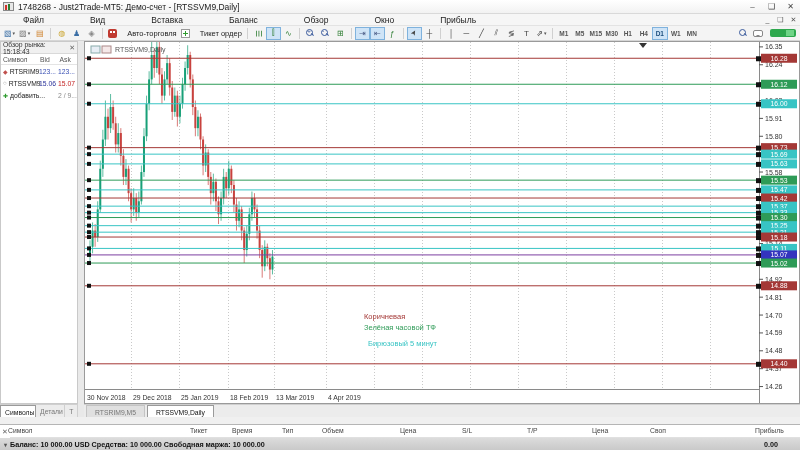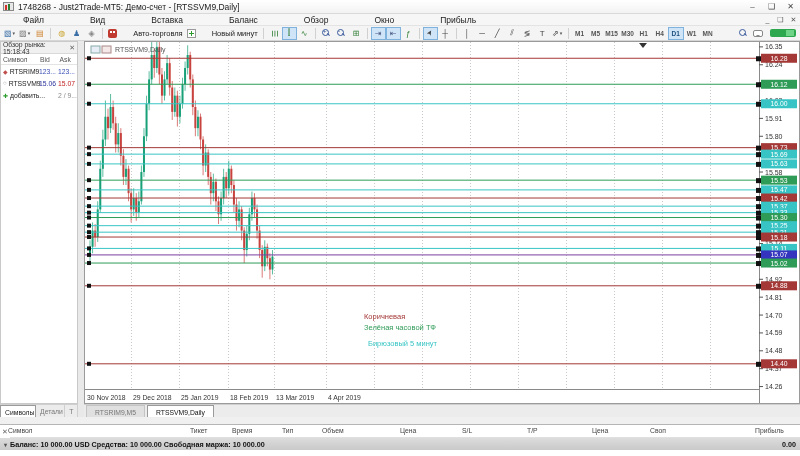--- a/index.html
+++ b/index.html
@@ -25,21 +25,21 @@
   .child-controls span { width:13px; text-align:center; }
 
   
   .toolbar { position:absolute; left:0; top:26px; width:800px; height:15px; background:#f4f4f4;
     border-bottom:1px solid #d6d6d6; display:flex; align-items:center; padding-left:2px; }
   .tb-btn { height:13px; min-width:15px; display:inline-flex; align-items:center; justify-content:center;
     font-size:8px; color:#4a5a85; border:1px solid transparent; padding:0 1px; position:relative; }
   .tb-btn.on { background:#cfe4f7; border-color:#7fb2dd; }
   .tb-sep { width:1px; height:11px; background:#d0d0d0; margin:0 3px; }
   .caret { font-size:5px; color:#555; margin-left:1px; }
-  .tb-label { font-size:7.5px; color:#222; margin-left:16px; white-space:nowrap; }
+  .tb-label { font-size:7.5px; color:#222; margin-left:10px; white-space:nowrap; }
   .tf-btn { height:13px; width:16px; display:inline-flex; align-items:center; justify-content:center;
     font-size:6.5px; font-weight:bold; color:#555; border:1px solid transparent; }
   .tf-btn.on { background:#cfe4f7; border-color:#7fb2dd; color:#1a4d7c; }
   .tb-right { margin-left:auto; display:flex; align-items:center; margin-right:4px; }
   .conn { width:26px; height:8px; background:#2ea84e; border-radius:2px; margin-left:5px; position:relative; }
   .conn:before { content:""; position:absolute; right:2px; top:1px; bottom:1px; width:8px; background:#6fd487; }
   .robot-ic { width:9px; height:9px; background:#c03a30; border-radius:2px; position:relative; }
   .robot-ic:before { content:""; position:absolute; left:2px; top:2px; width:2px; height:2px; background:#fff; }
   .robot-ic:after  { content:""; position:absolute; right:2px; top:2px; width:2px; height:2px; background:#fff; }
   .plus-ic { width:9px; height:9px; background:#fff; border:1px solid #999; position:relative; }
@@ -80,21 +80,21 @@
 
   
   .toolbox { position:absolute; left:0; top:424px; width:800px; height:39px; background:#fff; border-top:1px solid #b5b5b5; }
   .tbx-close { position:absolute; left:2px; top:3px; font-size:7px; color:#666; }
   .tbx-head { position:absolute; left:10px; top:0; right:0; height:13px; border-bottom:1px solid #e0e0e0; font-size:6.8px; color:#444; }
   .tbx-col { position:absolute; top:2px; white-space:nowrap; }
   .balance-row { position:absolute; left:0; top:13px; width:800px; height:12px;
     background:linear-gradient(#dcdcdc,#c9c9c9); font-size:7.2px; font-weight:bold; color:#111;
     display:flex; align-items:center; }
   .bal-arrow { font-size:6px; color:#555; margin:0 3px 0 4px; }
-  .bal-profit { margin-left:auto; margin-right:4px; }
+  .bal-profit { margin-left:auto; margin-right:22px; }
 </style>
 </head>
 <body>
 
 <div class="titlebar">
   <span class="app-ic"></span>
   <span>1748268 - Just2Trade-MT5: Демо-счет - [RTSSVM9,Daily]</span>
   <span class="win-controls">
     <span class="win-btn">–</span>
     <span class="win-btn">❑</span>
@@ -133,21 +133,21 @@
   <span class="tb-btn">
       <span style="color:#888">◈</span>
     </span>
   <span class="tb-sep"></span>
   <span class="tb-btn">
       <span class="robot-ic"></span>
       <span class="tb-label">Авто-торговля</span>
     </span>
   <span class="tb-btn">
       <span class="plus-ic"></span>
-      <span class="tb-label">Новый минут</span>
+      <span class="tb-label">Тикет ордер</span>
     </span>
   <span class="tb-sep"></span>
   <span class="tb-btn">
       <span style="color:#2e7d32;transform:rotate(90deg);display:inline-block">☰</span>
     </span>
   <span class="tb-btn on">
       <span style="color:#2e7d32">⫿</span>
     </span>
   <span class="tb-btn">
       <span style="color:#2e7d32">∿</span>

